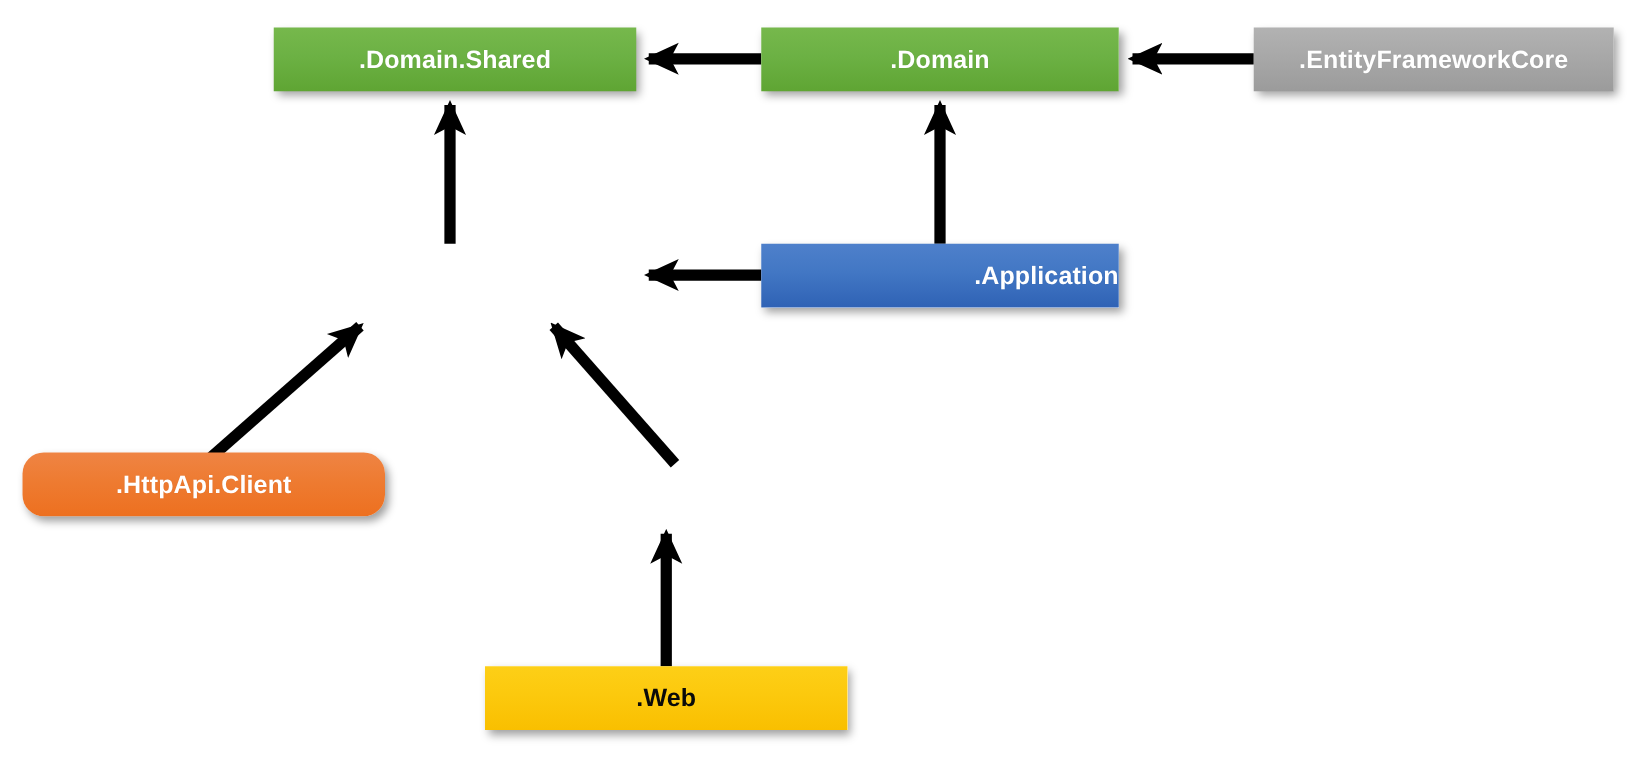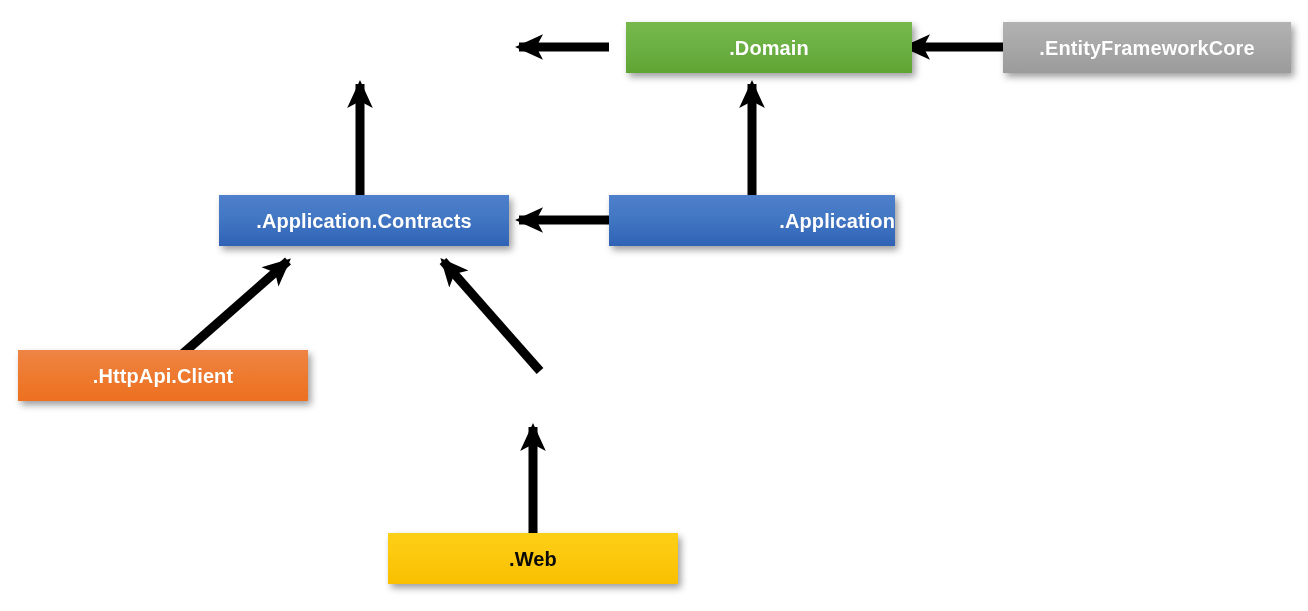--- a/index.html
+++ b/index.html
@@ -88,38 +88,38 @@
 
     <line x1="609" y1="220" x2="519" y2="220" stroke="#000000" stroke-width="9" marker-end="url(#head)"></line>
 
     <line x1="163" y1="371" x2="288" y2="261" stroke="#000000" stroke-width="9" marker-end="url(#head)"></line>
 
     <line x1="540" y1="371" x2="443" y2="261" stroke="#000000" stroke-width="9" marker-end="url(#head)"></line>
 
     <line x1="533" y1="533" x2="533" y2="427" stroke="#000000" stroke-width="9" marker-end="url(#head)"></line>
   </svg>
 
+  <div class="node green" style="left:219px; top:22px; width:290px; height:51px;">
+    <span class="node-label">.Domain.Shared</span>
+  </div>
 
-  <div class="node green" style="left:609px; top:22px; width:286px; height:51px;margin-left:17px;">
+  <div class="node green" style="left:609px; top:22px; width:286px; height:51px;">
     <span class="node-label">.Domain</span>
   </div>
 
   <div class="node gray" style="left:1003px; top:22px; width:288px; height:51px;">
     <span class="node-label">.EntityFrameworkCore</span>
   </div>
 
-  <div class="node blue" style="left:219px; top:195px; width:290px; height:51px;">
-    <span class="node-label">.Application.Contracts</span>
-  </div>
 
   <div class="node blue" style="left:609px; top:195px; width:286px; height:51px;justify-content:flex-end;">
     <span class="node-label">.Application</span>
   </div>
 
-  <div class="node orange" style="left:18px; top:350px; width:290px; height:51px;">
+  <div class="node orange" style="left:18px; top:362px; width:290px; height:51px;border-radius:17px;">
     <span class="node-label">.HttpApi.Client</span>
   </div>
 
 
   <div class="node yellow" style="left:388px; top:533px; width:290px; height:51px;">
     <span class="node-label">.Web</span>
   </div>
 
 </div>
 

